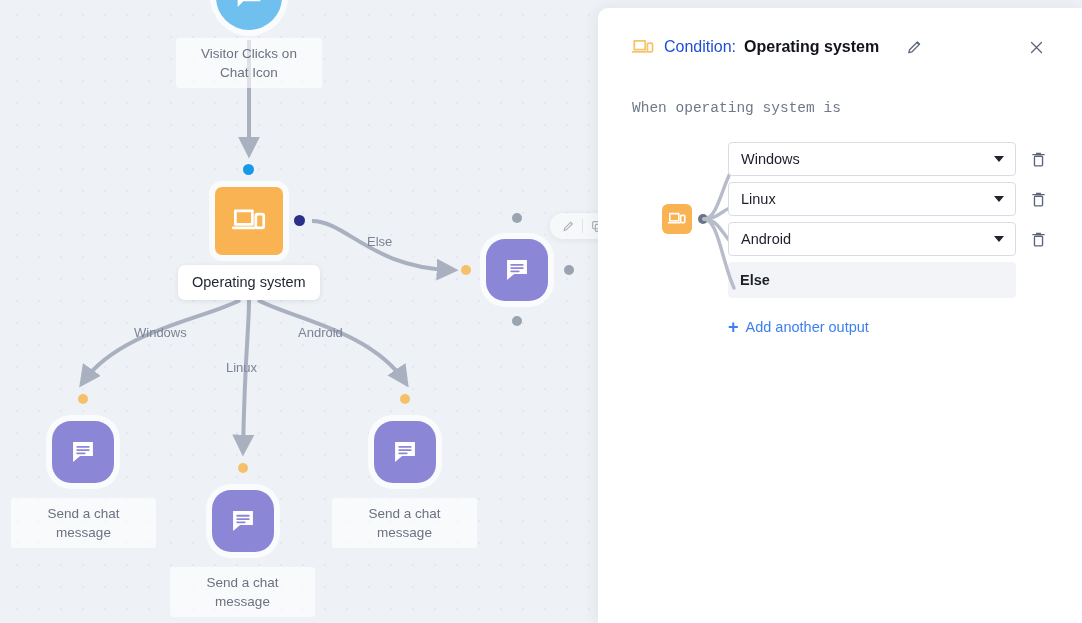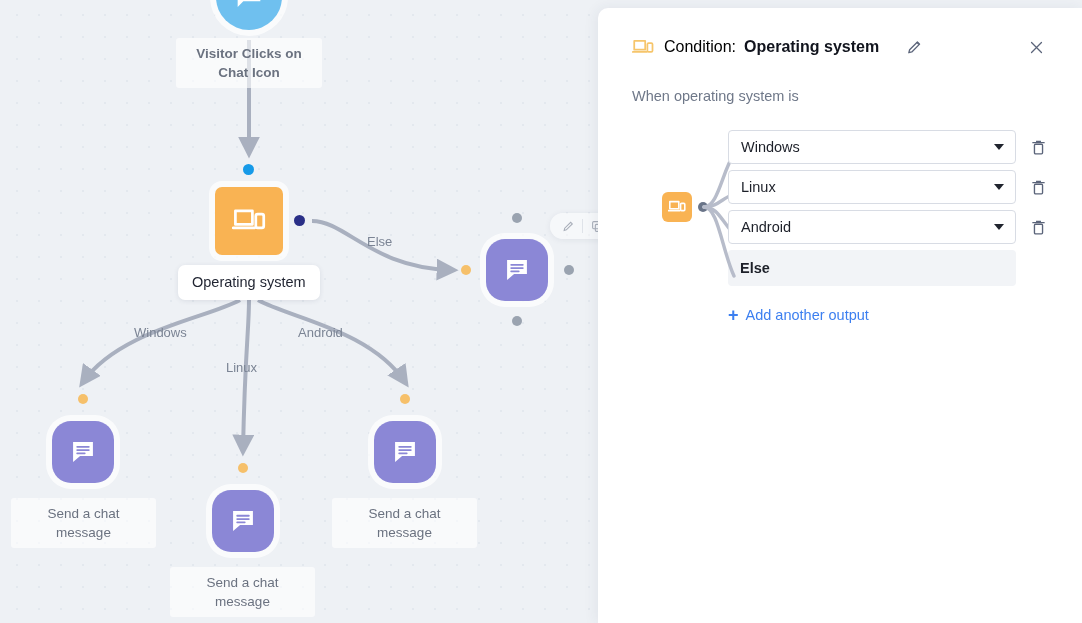--- a/index.html
+++ b/index.html
@@ -106,27 +106,27 @@
     border-top-left-radius: 10px;
     box-shadow: -2px 0 14px rgba(40,50,80,0.07);
     padding: 0 34px;
   }
   .panel-header {
     display: flex; align-items: center;
     height: 78px;
     gap: 10px;
   }
   .ph-icon { width: 22px; height: 20px; flex: none; display:flex; align-items:center; }
-  .ph-prefix { color: #000000; font-size: 16px; }
+  .ph-prefix { color: #1d4ed8; font-size: 16px; }
   .ph-title  { color: #11141d; font-size: 16px; font-weight: bold; margin-left: -2px;}
   .ph-edit { margin-left: 14px; width: 22px; height: 22px; display:flex;align-items:center;justify-content:center; cursor: pointer; }
   .ph-close { margin-left: auto; width: 24px; height: 24px; display:flex;align-items:center;justify-content:center; cursor: pointer; }
 
   .field-label {
-    color: #6f7889; font-size: 14.5px; margin-top: 2px; margin-bottom: 10px;
+    color: #6f7889; font-size: 14.5px; margin-top: 14px; margin-bottom: 10px; font-family: Liberation Mono, monospace;
   }
   .select-box {
     position: relative;
     height: 34px;
     border: 1px solid #d8dce4;
     border-radius: 4px;
     background: #fff;
     display: flex; align-items: center;
     padding: 0 30px 0 12px;
     color: #1d2029;
@@ -195,21 +195,21 @@
       <path d="M249,300 C249,330 245,350 243,450" stroke="#a9b0bf" stroke-width="4" fill="none" marker-end="url(#arrow)"></path>
 
       <path d="M258,300 C290,318 370,330 405,382" stroke="#a9b0bf" stroke-width="4" fill="none" marker-end="url(#arrow)"></path>
     </svg>
 
     <div class="node-icon circ-blue" style="left:216px; top:-36px;">
       <svg width="34" height="34" viewBox="0 0 24 24">
         <path d="M4 4h16v11H8l-4 4z" fill="#ffffff"></path>
       </svg>
     </div>
-    <div class="node-label" style="left:176px; top:38px; width:146px;font-weight:bold;">Visitor Clicks on
+    <div class="node-label" style="left:176px; top:38px; width:146px;">Visitor Clicks on
 Chat Icon</div>
     <div class="handle blue" style="left:243px; top:164px;"></div>
 
     <div class="node-icon sq-orange" style="left:215px; top:187px;">
       <svg width="34" height="30" viewBox="0 0 30 26">
         <path d="M3 4h15v12H3z" fill="none" stroke="#ffffff" stroke-width="2.4" stroke-linejoin="round"></path>
         <path d="M1 19h19" stroke="#ffffff" stroke-width="2.4" stroke-linecap="round"></path>
         <rect x="21" y="7" width="7" height="12" rx="1.6" fill="none" stroke="#ffffff" stroke-width="2.4"></rect>
       </svg>
     </div>

